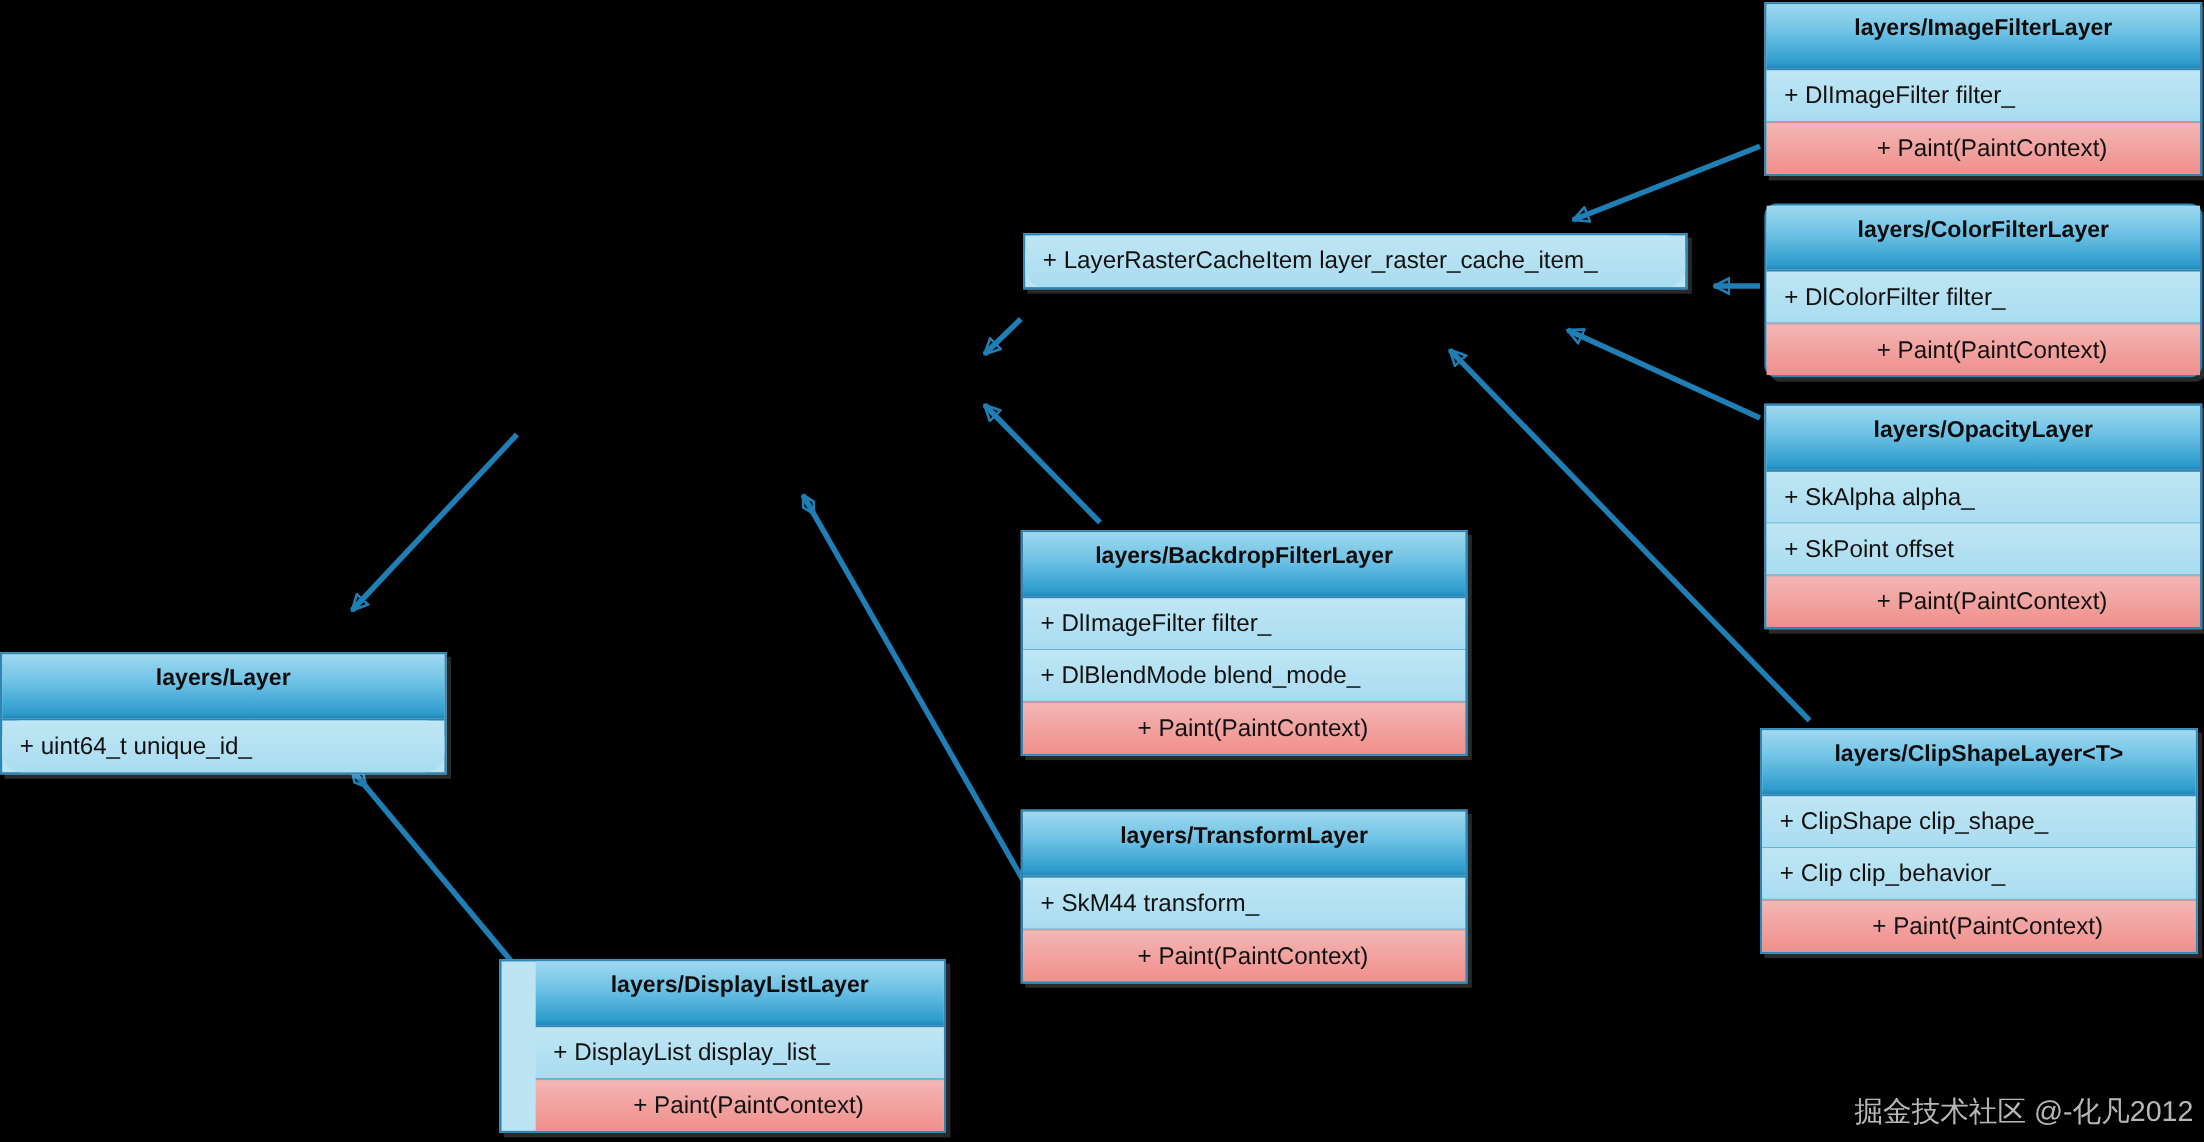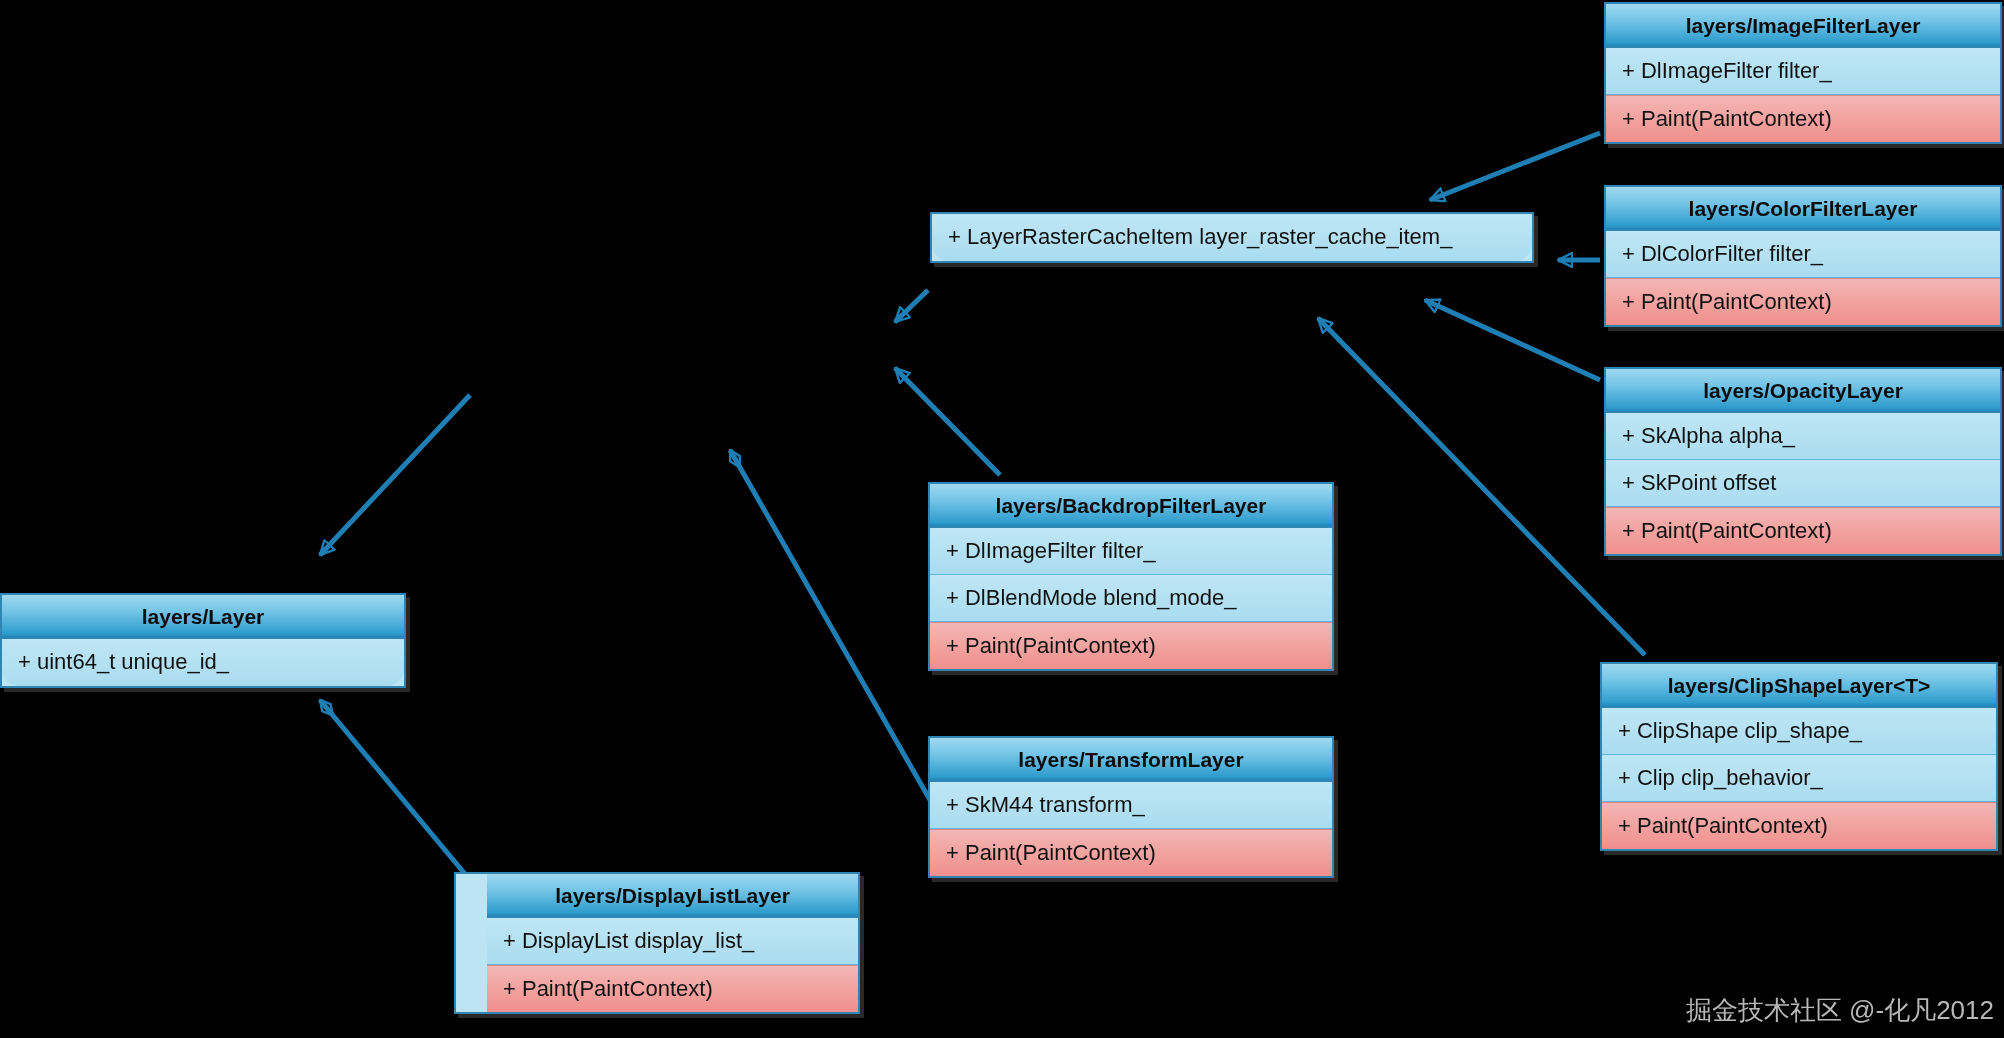--- a/index.html
+++ b/index.html
@@ -25,21 +25,21 @@
   .uml-class {
     position: absolute;
     box-sizing: border-box;
     border: 2px solid #2f86b5;
     box-shadow: 4px 4px 0 rgba(255,255,255,0.16);
     background: #bde4f2;
     z-index: 5;
   }
   .uml-title {
     box-sizing: border-box;
-    height: 44px;
+    height: 60px;
     line-height: 44px;
     text-align: center;
     font-weight: bold;
     font-size: 21px;
     color: #0c0c0c;
     background: linear-gradient(to bottom, #9fd8ef 0%, #72c4e6 40%, #2e9ccd 92%, #1f86b8 100%);
     border-bottom: 2px solid #2f86b5;
     white-space: nowrap;
     overflow: hidden;
   }
@@ -57,20 +57,21 @@
     background: linear-gradient(to bottom, #bfe6f4 0%, #a9dcf0 100%);
     border-bottom: 1px solid #63b4d8;
   }
   .uml-row.attr:last-child {
     border-bottom: none;
     border-radius: 17px;
   }
   .uml-row.method {
     background: linear-gradient(to bottom, #f3b6b4 0%, #f08f8c 100%);
     border-top: 1px solid #d78a88;
+    text-align: center;
   }
   .watermark {
     position: absolute;
     right: 10px;
     bottom: 10px;
     font-size: 26px;
     color: #d8d8d8;
     opacity: 0.85;
     white-space: nowrap;
     z-index: 8;
@@ -113,21 +114,21 @@
       <path d="M470,880 L320,700" marker-end="url(#dia)"></path>
     </g>
   </svg>
 
   <div class="uml-class" style="left:1604px; top:2px; width:398px;">
     <div class="uml-title">layers/ImageFilterLayer</div>
     <div class="uml-row attr">+ DlImageFilter filter_</div>
     <div class="uml-row method">+ Paint(PaintContext)</div>
   </div>
 
-  <div class="uml-class" style="left:1604px; top:185px; width:398px;">
+  <div class="uml-class" style="left:1604px; top:185px; width:398px;border-radius:11px;">
     <div class="uml-title">layers/ColorFilterLayer</div>
     <div class="uml-row attr">+ DlColorFilter filter_</div>
     <div class="uml-row method">+ Paint(PaintContext)</div>
   </div>
 
   <div class="uml-class" style="left:1604px; top:367px; width:398px;">
     <div class="uml-title">layers/OpacityLayer</div>
     <div class="uml-row attr">+ SkAlpha alpha_</div>
     <div class="uml-row attr">+ SkPoint offset</div>
     <div class="uml-row method">+ Paint(PaintContext)</div>

